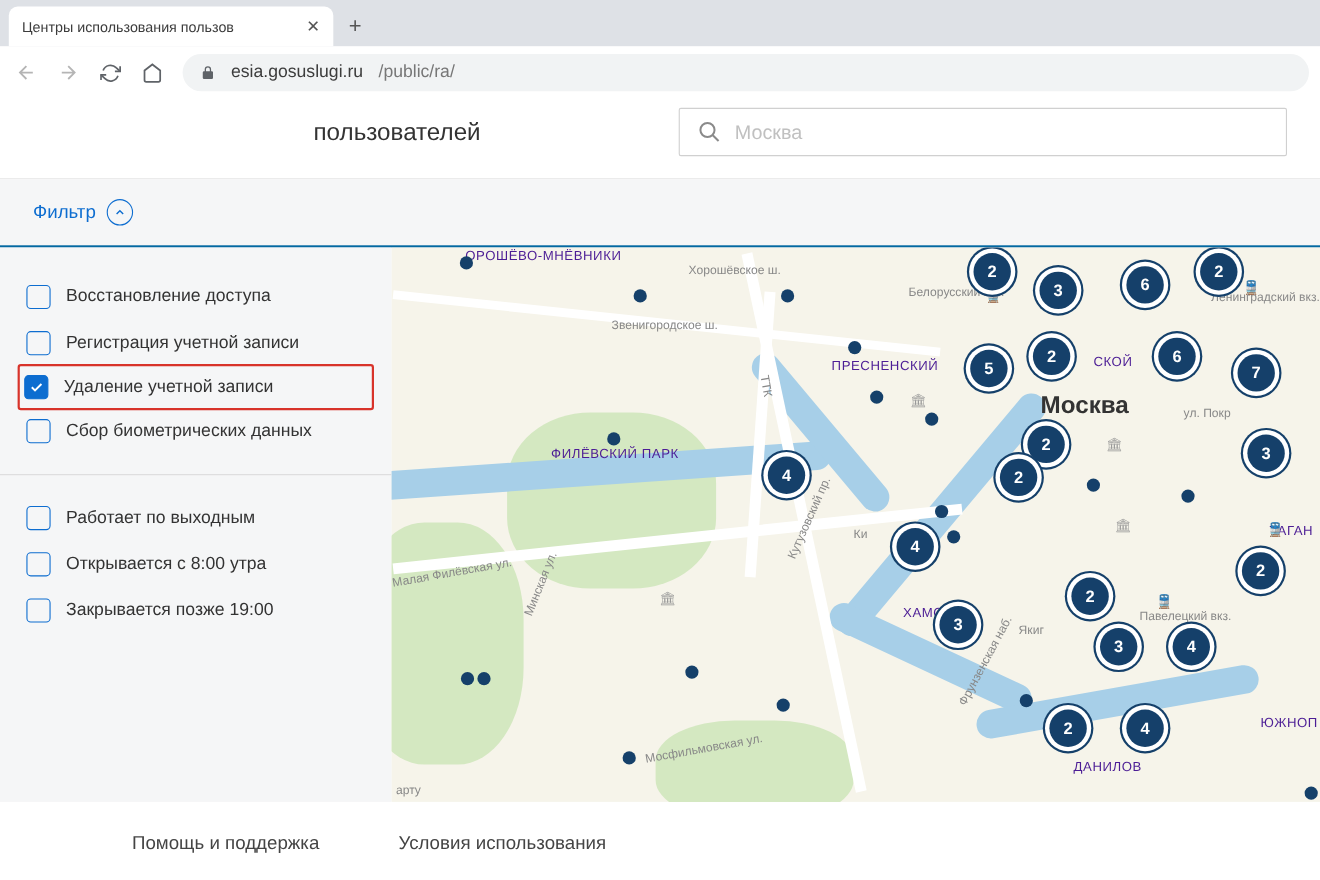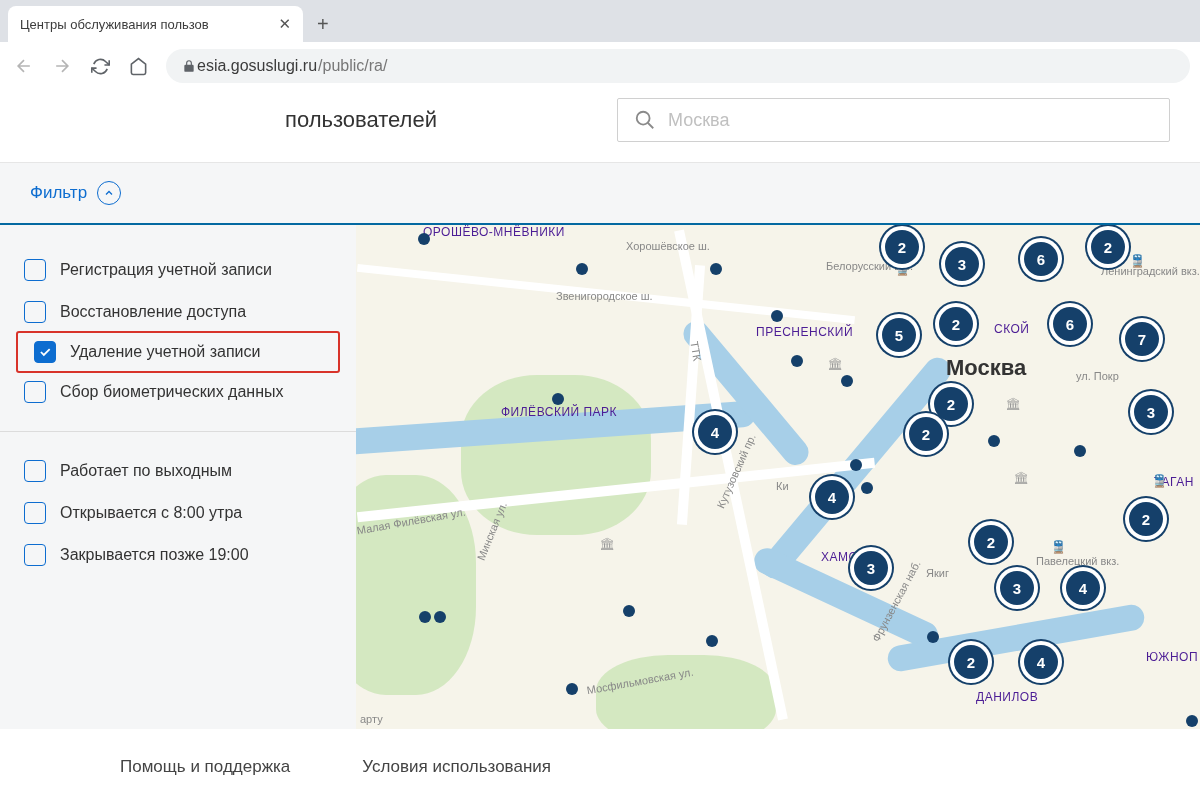--- a/index.html
+++ b/index.html
@@ -8,41 +8,41 @@
 
 .browser-chrome { background: #dee1e6; }
 .tab-bar { display: flex; align-items: center; height: 42px; padding: 6px 8px 0; }
 .tab { display: flex; align-items: center; background: #fff; border-radius: 8px 8px 0 0; padding: 8px 12px; width: 295px; height: 36px; font-size: 13px; color: #3c3c3c; }
 .tab-title { flex: 1; white-space: nowrap; overflow: hidden; text-overflow: ellipsis; }
 .tab-close { margin-left: 8px; color: #555; font-size: 15px; }
 .new-tab { margin-left: 14px; color: #555; font-size: 20px; font-weight: 300; }
 .nav-bar { display: flex; align-items: center; background: #fff; height: 48px; padding: 0 10px; gap: 10px; }
 .nav-ico { width: 28px; height: 28px; display: flex; align-items: center; justify-content: center; color: #5f6368; }
 .nav-ico.dis { color: #b5b5b5; }
-.addr { flex: 1; display: flex; align-items: center; background: #f1f3f4; border-radius: 18px; height: 34px; padding: 0 16px; font-size: 16px; color: #3c3c3c; gap: 1px; margin-left: 4px; }
+.addr { flex: 1; display: flex; align-items: center; background: #f1f3f4; border-radius: 18px; height: 34px; padding: 0 16px; font-size: 16px; color: #3c3c3c; gap: 14px; margin-left: 4px; }
 .addr .rest { color: #777; }
 
 
 .page-head { display: flex; align-items: center; padding: 8px 30px 20px; border-bottom: 1px solid #e6e6e6; }
 .head-title { font-size: 22px; color: #333; flex: 0 0 auto; margin-left: 255px; }
 .search-wrap { flex: 1; display: flex; align-items: center; border: 1px solid #d0d0d0; height: 44px; margin-left: 180px; padding: 0 16px; gap: 12px; border-radius: 2px; }
 .search-wrap svg { flex-shrink: 0; }
 .search-input { flex: 1; border: none; outline: none; font-size: 18px; color: #c0c0c0; }
 .search-btn { width: 90px; height: 44px; background: #e8e8e8; color: #888; font-size: 17px; display: flex; align-items: center; justify-content: center; margin-left: 12px; border-radius: 2px; overflow: hidden; }
 
 
 .filter-strip { background: #f5f6f7; padding: 18px 30px; display: flex; align-items: center; gap: 10px; border-bottom: 2px solid #0369a1; }
 .filter-label { color: #0d6dd0; font-size: 17px; }
 .filter-toggle { width: 24px; height: 24px; border: 1.5px solid #0d6dd0; border-radius: 50%; display: flex; align-items: center; justify-content: center; }
 
 
 .main { display: flex; height: 504px; }
 .sidebar { width: 356px; background: #f5f6f7; padding: 24px 18px; overflow: hidden; }
 .chk-row { display: flex; align-items: center; gap: 14px; padding: 10px 6px; }
-.chk-row.highlight { border: 2px solid #d8332a; border-radius: 3px; margin: -2px; padding: 8px 16px; }
+.chk-row.highlight { border: 2px solid #d8332a; border-radius: 3px; margin: -2px; padding: 8px 4px; }
 .chk { width: 22px; height: 22px; border: 1.5px solid #0d6dd0; border-radius: 4px; flex-shrink: 0; display: flex; align-items: center; justify-content: center; }
 .chk.checked { background: #0d6dd0; }
 .chk-label { font-size: 16px; color: #333; }
 .sep { height: 1px; background: #dcdcdc; margin: 18px -18px; }
 
 
 .map { flex: 1; position: relative; background: #f6f4ea; overflow: hidden; }
 .park { position: absolute; background: #d4e8c1; border-radius: 40%; }
 .river { position: absolute; background: #a7cfe8; }
 .road { position: absolute; background: #fff; }
@@ -57,21 +57,21 @@
 
 
 .footer { display: flex; gap: 72px; padding: 28px 120px; font-size: 17px; color: #444; }
 </style>
 </head>
 <body>
 
 <div class="browser-chrome">
   <div class="tab-bar">
     <div class="tab">
-      <span class="tab-title">Центры обслуживания пользов</span>
+      <span class="tab-title">Центры использования пользов</span>
       <span class="tab-close">✕</span>
     </div>
     <span class="new-tab">+</span>
   </div>
   <div class="nav-bar">
     <span class="nav-ico dis">
         <svg width="20" height="20" viewBox="0 0 24 24" fill="none" stroke="currentColor" stroke-width="2">
           <path d="M19 12H5M12 5l-7 7 7 7"></path>
         </svg>
       </span>
@@ -119,25 +119,25 @@
         <path d="M6 15l6-6 6 6"></path>
       </svg>
   </span>
 </div>
 
 <div class="main">
   <div class="sidebar">
     <div id="service-list">
         <div class="chk-row">
           <div class="chk"></div>
+          <span class="chk-label">Восстановление доступа</span>
+        </div>
+        <div class="chk-row">
+          <div class="chk"></div>
           <span class="chk-label">Регистрация учетной записи</span>
-        </div>
-        <div class="chk-row">
-          <div class="chk"></div>
-          <span class="chk-label">Восстановление доступа</span>
         </div>
         <div class="chk-row highlight">
           <div class="chk checked">
             <svg width="14" height="14" viewBox="0 0 24 24" fill="none" stroke="#fff" stroke-width="3">
               <path d="M5 12l5 5L20 7"></path>
             </svg>
           </div>
           <span class="chk-label">Удаление учетной записи</span>
         </div>
         <div class="chk-row">

